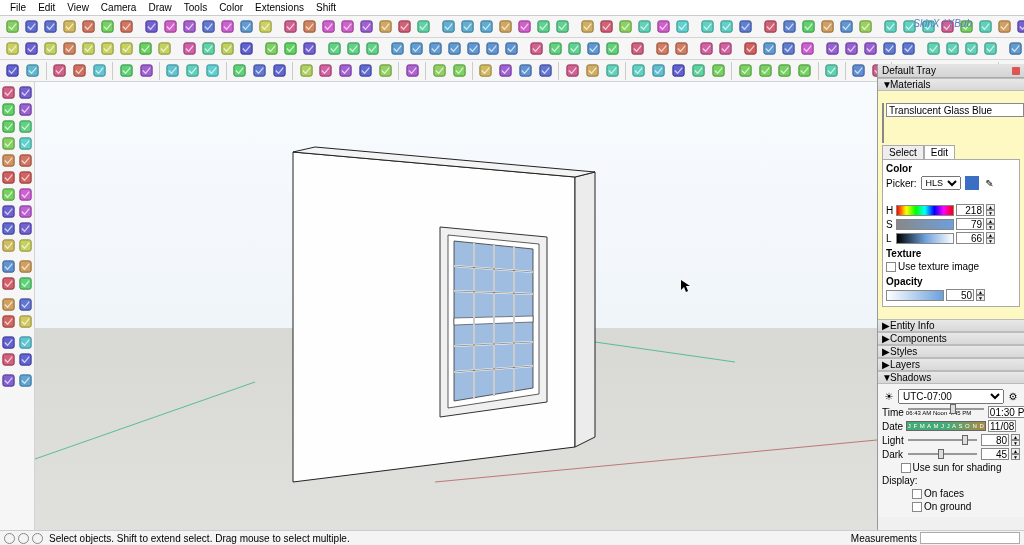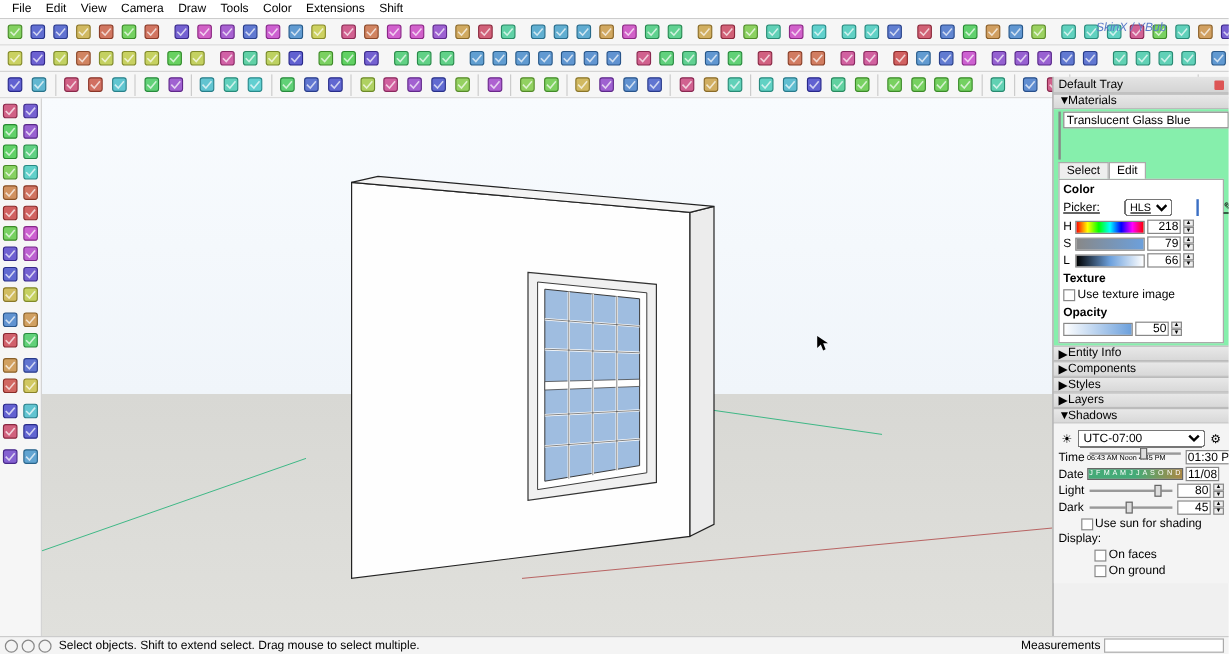--- a/index.html
+++ b/index.html
@@ -22,30 +22,30 @@
 
 .viewport { position: absolute; left: 35px; top: 82px; right: 147px; bottom: 15px; background: linear-gradient(#f8fbfe 0%, #f0f5fa 55%, #d8d8d4 55%, #e0e0dc 100%); overflow: hidden; }
 .viewport svg { width: 100%; height: 100%; }
 
 
 .right-panels { position: absolute; right: 0; top: 64px; width: 147px; bottom: 15px; background: #f0f0f0; border-left: 1px solid #999; overflow: hidden; font-size: 9px; }
 .tray-header { background: linear-gradient(#e4e4e4,#d4d4d4); height: 14px; padding: 1px 4px; border-bottom: 1px solid #aaa; display: flex; justify-content: space-between; align-items: center; }
 .tray-header .pin { width: 8px; height: 8px; background: #d55; border-radius: 1px; }
 .panel-hdr { background: linear-gradient(#e8e8e8,#d8d8d8); height: 13px; padding: 1px 4px; border-top: 1px solid #bbb; border-bottom: 1px solid #bbb; display: flex; align-items: center; cursor: pointer; }
 .panel-hdr .arrow { width: 8px; display: inline-block; }
-.panel-body { padding: 2px 4px; background: #86efac; }
+.panel-body { padding: 12px 4px; background: #fef9c3; }
 .mat-preview { display: flex; gap: 2px; align-items: flex-start; }
 .mat-swatch { width: 40px; height: 40px; background: linear-gradient(135deg,#a6c4e6 0%,#7ba7d6 100%); border: 1px solid #888; }
 .mat-name-field { flex: 1; border: 1px solid #888; height: 14px; padding: 0 2px; background: #fff; }
 .tabs-row { display: flex; gap: 0; margin-top: 2px; }
 .tab { border: 1px solid #aaa; border-bottom: none; padding: 1px 6px; background: #eee; cursor: pointer; }
 .tab.active { background: #fff; }
 .color-section { border: 1px solid #aaa; padding: 3px; background: #fff; }
 .sec-label { font-weight: bold; margin-bottom: 2px; }
-.picker-row { display: flex; align-items: center; gap: 20px; margin-bottom: 3px; text-decoration: underline; }
+.picker-row { display: flex; align-items: center; gap: 4px; margin-bottom: 14px; }
 .picker-row select, .picker-row input { font-size: 9px; height: 14px; }
 .hue-strip { width: 58px; height: 11px; background: linear-gradient(to right, red,yellow,lime,cyan,blue,magenta,red); border: 1px solid #888; }
 .sl-strip { width: 58px; height: 11px; border: 1px solid #888; }
 .sl-s { background: linear-gradient(to right,#888,#6ca0dc); }
 .sl-l { background: linear-gradient(to right,#000,#6ca0dc,#fff); }
 .val-box { width: 28px; height: 12px; border: 1px solid #888; text-align: right; padding: 0 1px; background: #fff; }
 .spin { width: 9px; height: 12px; display: flex; flex-direction: column; }
 .spin div { flex: 1; border: 1px solid #888; background: #eee; font-size: 5px; text-align: center; line-height: 4px; }
 .row { display: flex; align-items: center; gap: 2px; margin: 2px 0; }
 .chk { width: 10px; height: 10px; border: 1px solid #888; background: #fff; }

